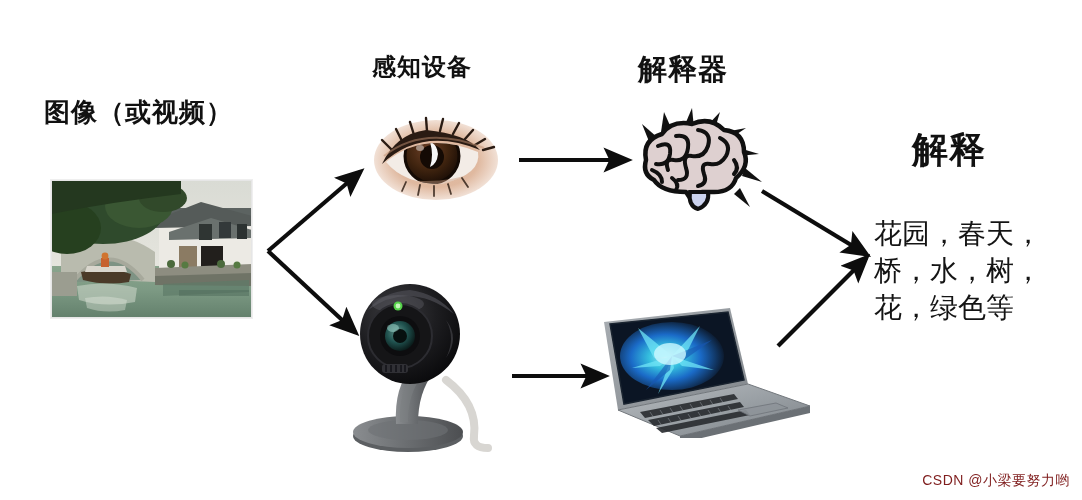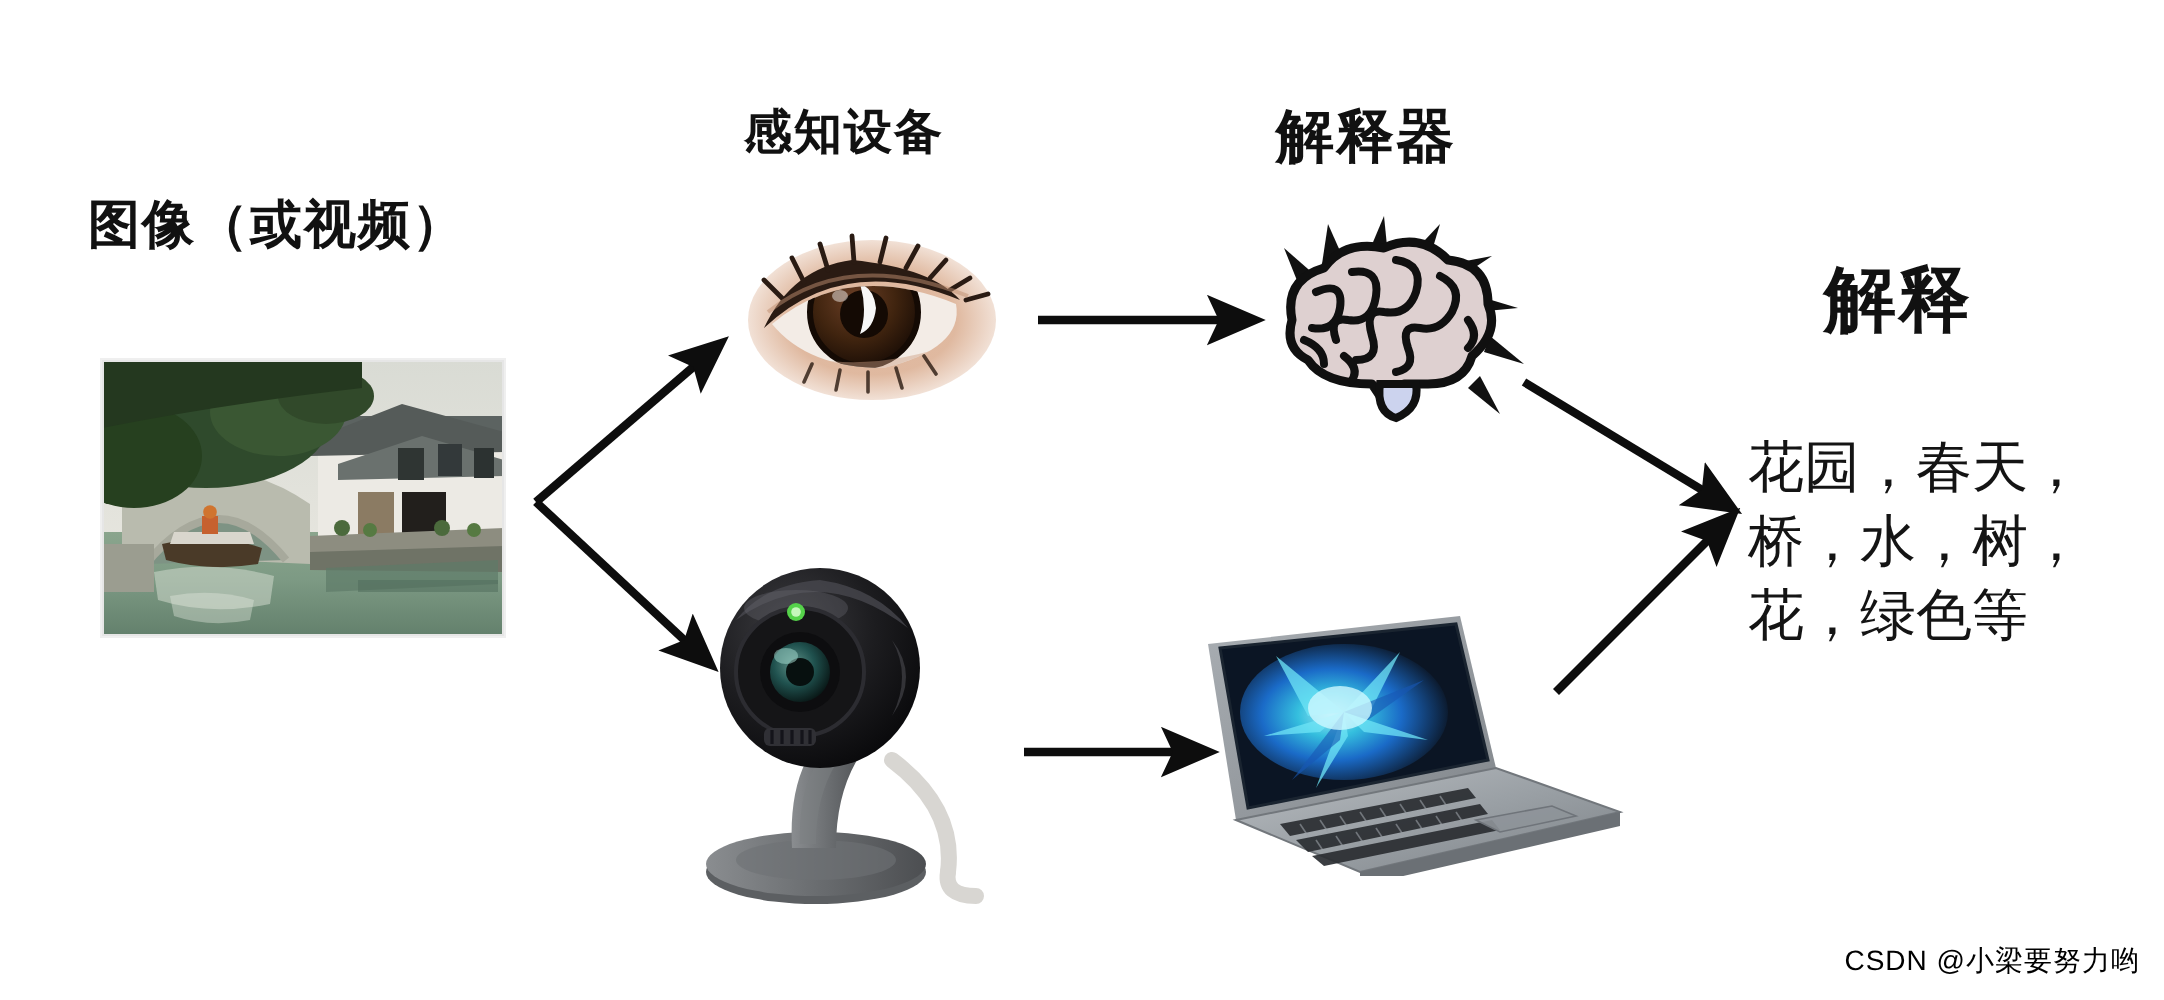--- a/index.html
+++ b/index.html
@@ -42,21 +42,21 @@
     line-height: 1.33;
     font-weight: 400;
     white-space: pre-line;
     margin-top: 23px;
   }
 
   #watermark {
     right: 12px;
     bottom: 10px;
     font-size: 14px;
-    color: #000000;
+    color: #7f1d1d;
     letter-spacing: 0.5px;
     white-space: nowrap;
     text-align: right;
   }
 
   
   #arrows, .art {
     position: absolute;
     left: 0; top: 0;
   }

